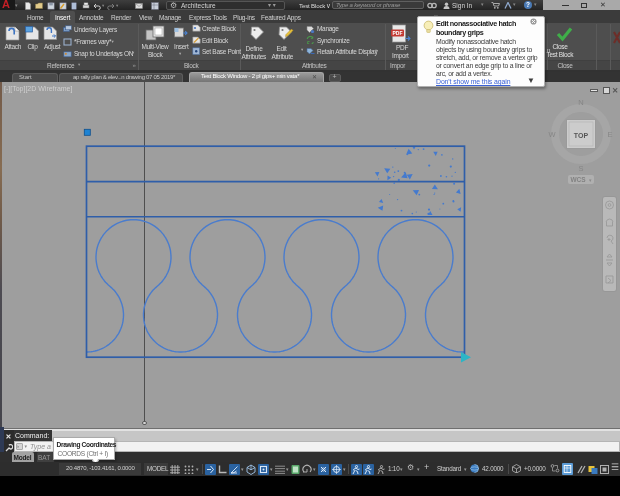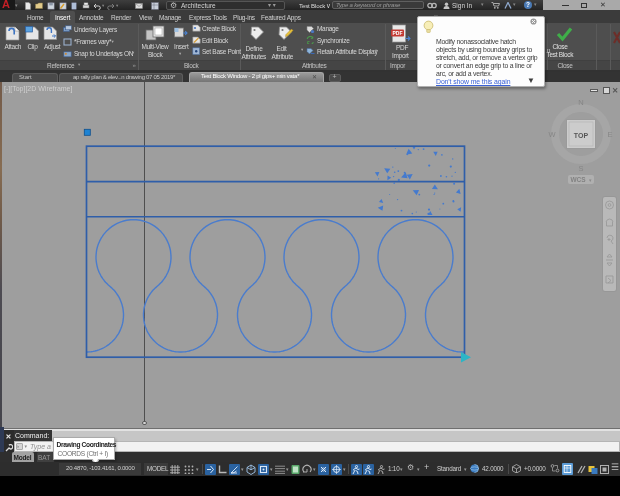--- a/index.html
+++ b/index.html
@@ -334,20 +334,21 @@
 
 <div class="abs" style="left:590px;top:89px;width:8px;height:3px;background:#e6e6e6;border:1px solid #5a5a5a;"></div>
 <div class="abs" style="left:602.5px;top:87px;width:7px;height:7px;border:1.4px solid #565656;background:#d6d6d6;"></div>
 <div class="tx" style="left:612px;top:85.5px;color:#565656;font-size:7.5px;font-weight:bold;">✕</div>
 
 <div class="abs" style="left:417px;top:16px;width:128px;height:71px;background:#fdfdfd;border:1px solid #b0b0b0;border-radius:2px;box-shadow:1px 2px 3px rgba(0,0,0,0.35);"></div>
 <svg class="abs" style="left:422px;top:19.5px;" width="13" height="15" viewBox="0 0 13 15">
   <circle cx="6.5" cy="5.5" r="4.4" fill="#f7eeb8" stroke="#c9b86a" stroke-width="0.8"></circle>
   <rect x="4.7" y="9.5" width="3.6" height="3" rx="0.8" fill="#e8dca0" stroke="#c9b86a" stroke-width="0.6"></rect>
 </svg>
+<div class="tx" style="left:436px;top:18.5px;color:#1a1a1a;font-size:7.2px;font-weight:bold;line-height:9.5px;letter-spacing:-0.35px;">Edit nonassociative hatch<br>boundary grips</div>
 <svg class="abs" style="left:530px;top:18px;" width="7" height="7" viewBox="0 0 7 7">
       <circle cx="3.5" cy="3.5" r="3.1" fill="#9a9a9a"></circle>
       <path d="M2 2 L5 5 M5 2 L2 5" stroke="#fdfdfd" stroke-width="0.9"></path>
     </svg>
 <div class="tx" style="left:436px;top:38px;color:#3c3c3c;font-size:6.9px;line-height:8.1px;letter-spacing:-0.25px;">Modify nonassociative hatch<br>objects by using boundary grips to<br>stretch, add, or remove a vertex grip<br>or convert an edge grip to a line or<br>arc, or add a vertex.</div>
 <div class="tx" style="left:436px;top:78px;color:#3b62d6;font-size:6.9px;text-decoration:underline;letter-spacing:-0.1px;">Don't show me this again</div>
 <div class="tx" style="left:527px;top:75.5px;color:#3c3c3c;font-size:8px;">▼</div>
 
 <div class="abs" style="left:4px;top:427.5px;width:616px;height:1.2px;background:#6f6f6f;"></div>
 <div class="abs" style="left:4px;top:428.7px;width:616px;height:2.3px;background:#e2e2e2;"></div>

